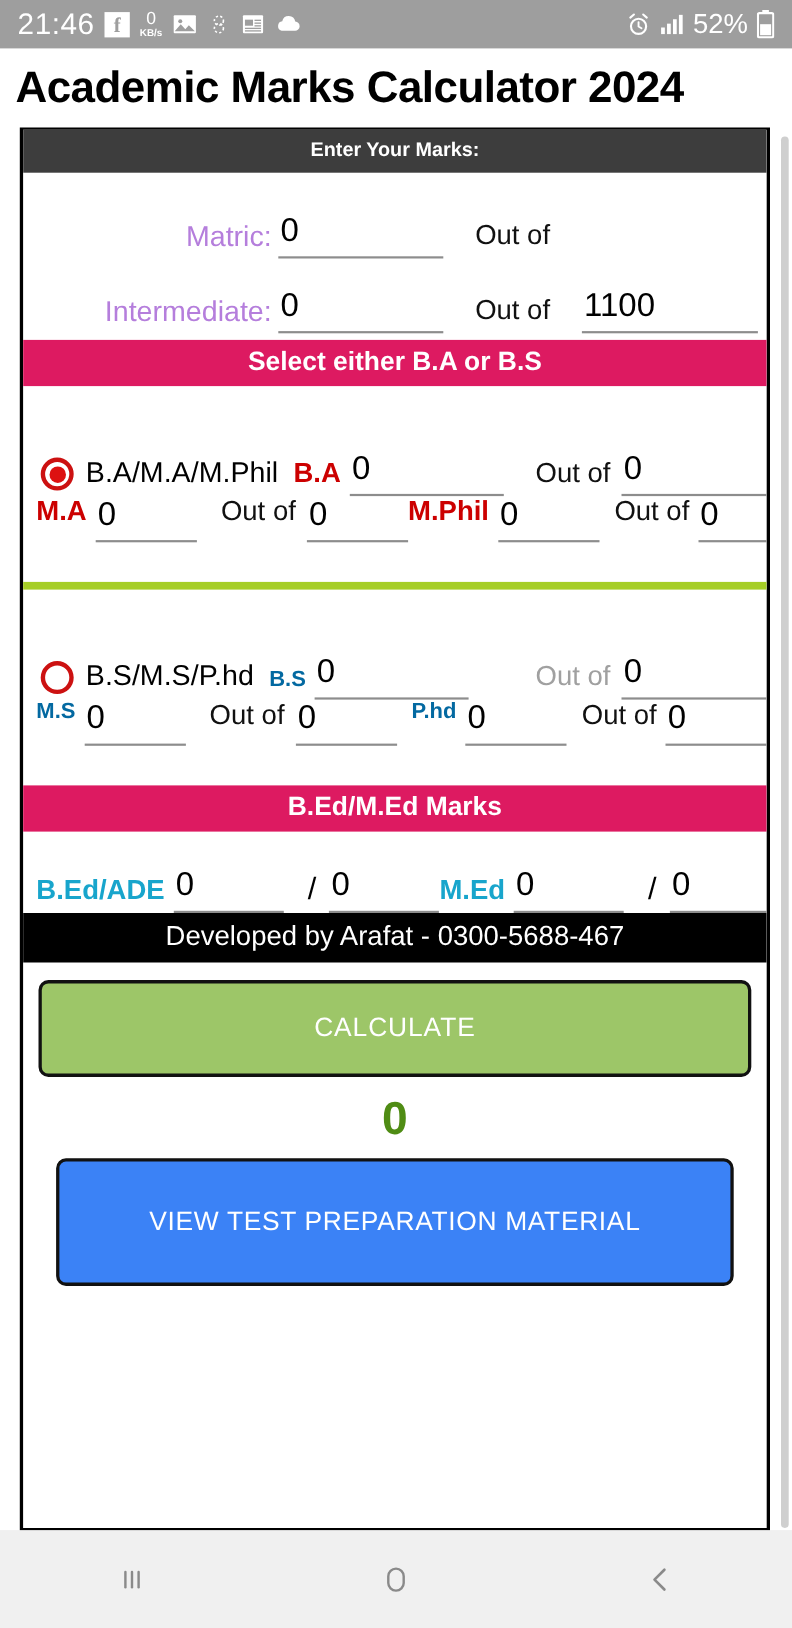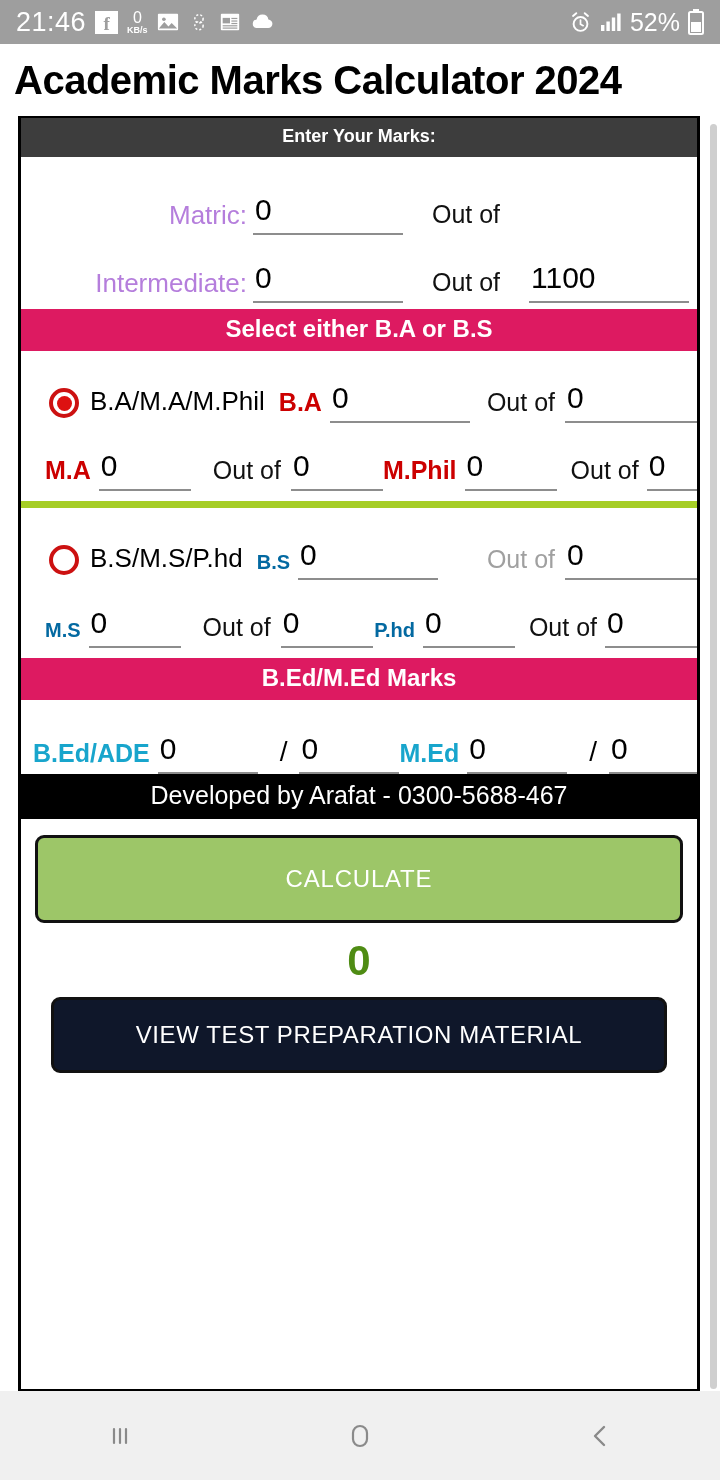--- a/index.html
+++ b/index.html
@@ -99,23 +99,23 @@
 
   
   .marks-block { padding: 10px 0 6px; }
   .marks-row { display:flex; align-items: flex-end; height: 68px; }
   .marks-row .lbl { width: 232px; text-align: right; padding-right: 6px; padding-bottom: 4px; }
   .marks-row .f1 { width: 150px; }
   .marks-row .oo { width: 126px; text-align: center; padding-bottom: 6px; }
   .marks-row .f2 { width: 160px; }
 
   
-  .deg-block { padding: 6px 0 10px 16px; }
+  .deg-block { padding: 6px 0 10px 4px; margin-top: 28px; }
   .deg-row1 { display:flex; align-items: flex-end; height: 66px; padding-left: 12px; }
-  .deg-row2 { display:flex; align-items: flex-end; height: 68px; padding-left: 8px; }
+  .deg-row2 { display:flex; height: 68px; padding-left: 8px; }
 
   .radio {
     width: 30px; height: 30px; border-radius: 50%;
     border: 4px solid #cc1111; background: #fff;
     display:flex; align-items:center; justify-content:center;
     margin-right: 11px; margin-bottom: 5px; flex: none;
   }
   .radio-dot { width: 15px; height: 15px; border-radius: 50%; background: #dd1111; }
 
   .deg-name { padding-bottom: 6px; margin-right: 14px; }
@@ -148,22 +148,22 @@
   .btn-calc { background: #9dc668; }
   .btn-clear { background: #f4773f; }
   .result {
     text-align: center;
     font-size: 42px; font-weight: bold;
     color: #4f8c14;
     padding: 14px 0 12px;
   }
   .btn-view {
     margin: 0 16px;
-    height: 76px;
-    background: #0f172a;
+    height: 116px;
+    background: #3b82f6;
     border: 3px solid #111;
     border-radius: 9px;
     color:#fff; font-size: 24px; letter-spacing: 0.6px;
     display:flex; align-items:center; justify-content:center;
     cursor: pointer;
   }
 
   
   .navbar {
     position: absolute; left: 0; bottom: 0;

